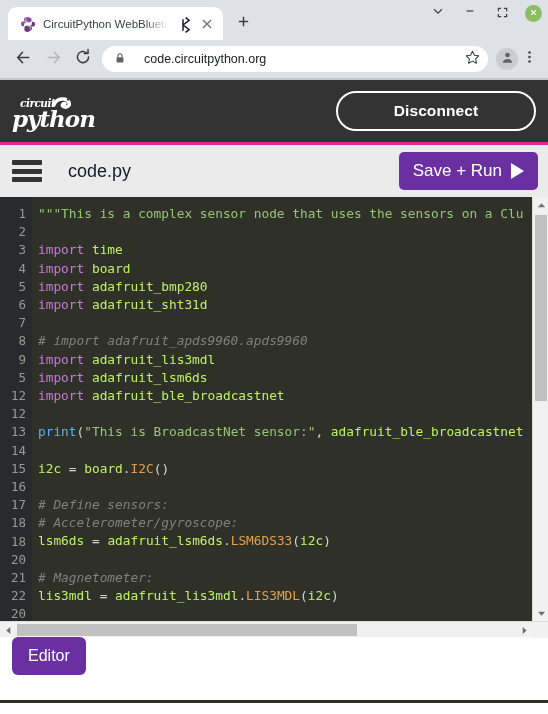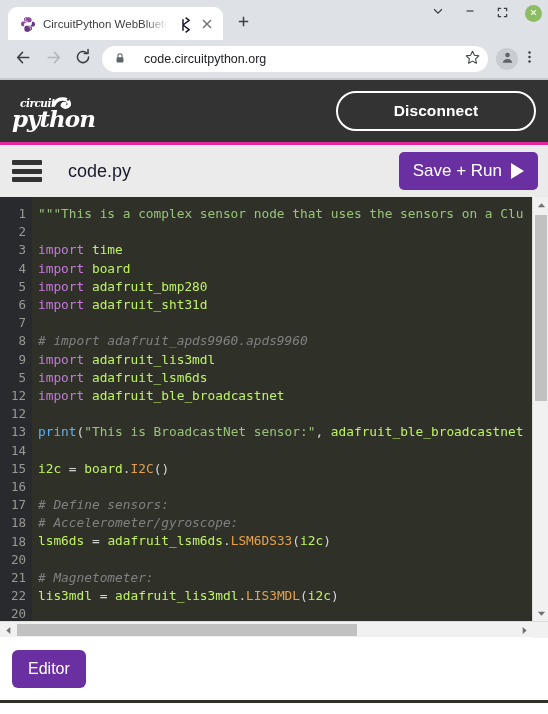--- a/index.html
+++ b/index.html
@@ -158,21 +158,21 @@
   .h-arrow-left { left: 0; } .h-arrow-right { right: 16px; }
   .h-thumb {
     position: absolute; left: 17px; top: 2px; width: 340px; height: 12px;
     background: #c1c1c1;
   }
   .h-corner { position: absolute; right: 0; top: 0; width: 16px; height: 16px; background: #f1f1f1; }
 
   
   .bottom-bar {
     height: 63px; background: #ffffff;
-    display: flex; align-items: center; padding: 16px 12px; gap: 1px;
+    display: flex; align-items: flex-start; padding: 0 12px; gap: 1px;
   }
   .btab {
     border: none; border-radius: 6px; font-size: 16px;
     padding: 10px 16px; font-family: "Liberation Sans", sans-serif;
   }
   .btab-active { background: #6a2fa0; color: #ffffff; }
   .btab-idle { background: #d4d4d4; color: #6a2fa0; }
   .page-bottom-rule { height: 3px; background: #2f3129; }
 </style>
 </head>

